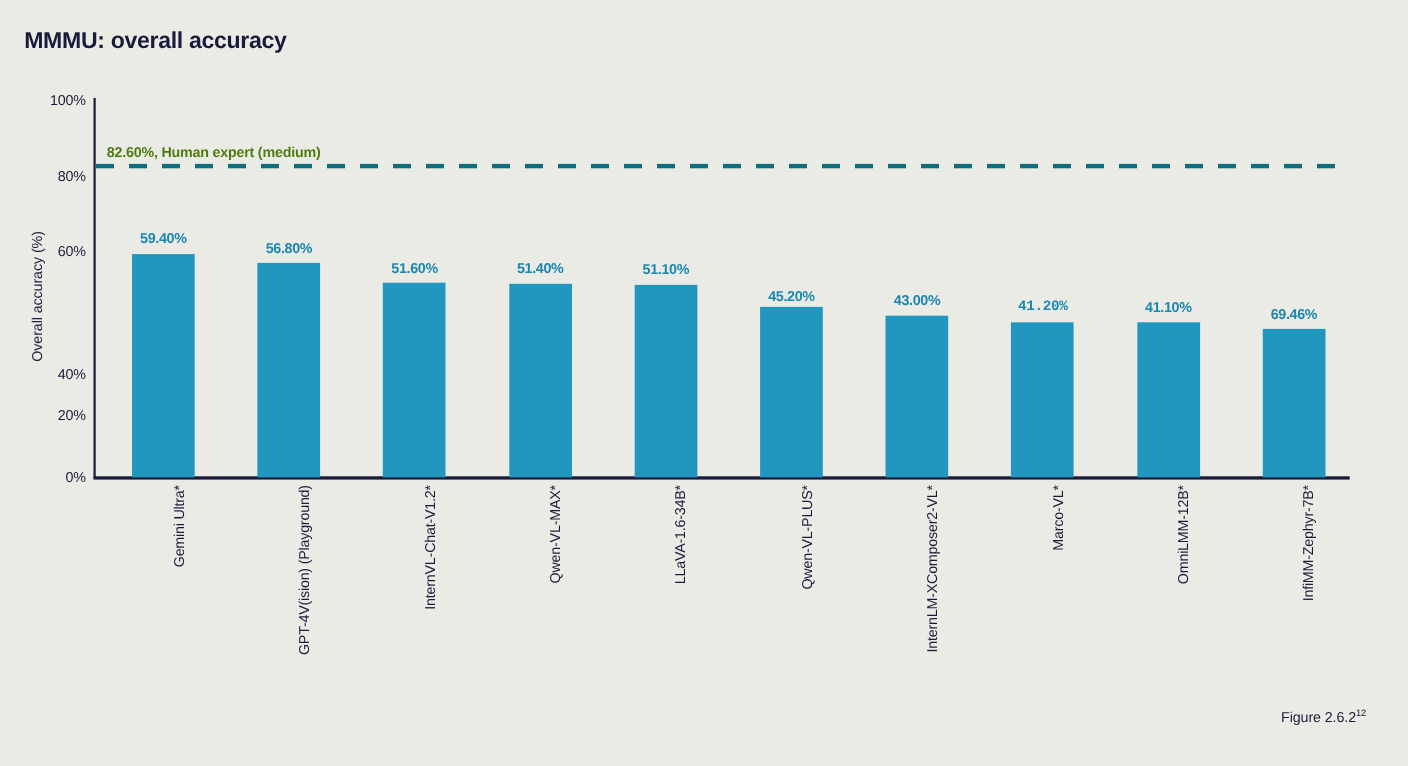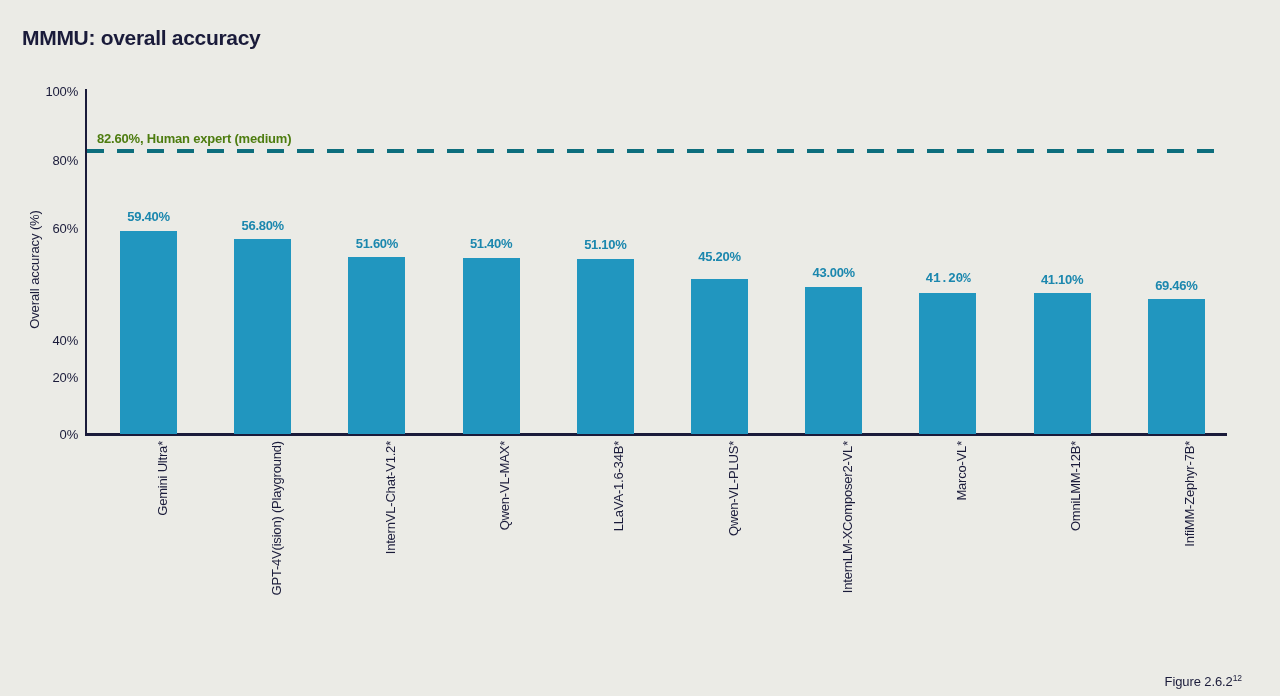--- a/index.html
+++ b/index.html
@@ -167,21 +167,20 @@
   }
 
   
   .figure-caption {
     position: absolute;
     right: 38px;
     top: 644px;
     font-size: 13px;
     color: #1a1b3a;
     letter-spacing: -0.1px;
-    margin-top: 30px;
   }
   .figure-caption sup {
     font-size: 8.5px;
     vertical-align: super;
     line-height: 0;
   }
 </style>
 </head>
 <body>
 
@@ -216,21 +215,21 @@
       <div class="bar" title="InternVL-Chat-V1.2* 51.60%" style="left: 348.4px; height: 176.73px; background: rgb(33, 150, 191);"></div>
       <div class="bar-value" style="left: 321.9px; top: 235.77px; color: rgb(27, 135, 174);">51.60%</div>
       <div class="cat-label" style="left: 382.9px;">InternVL-Chat-V1.2*</div>
       <div class="bar" title="Qwen-VL-MAX* 51.40%" style="left: 462.6px; height: 176.045px; background: rgb(33, 150, 191);"></div>
       <div class="bar-value" style="left: 436.1px; top: 236.455px; color: rgb(27, 135, 174);">51.40%</div>
       <div class="cat-label" style="left: 497.1px;">Qwen-VL-MAX*</div>
       <div class="bar" title="LLaVA-1.6-34B* 51.10%" style="left: 576.8px; height: 175.017px; background: rgb(33, 150, 191);"></div>
       <div class="bar-value" style="left: 550.3px; top: 237.482px; color: rgb(27, 135, 174);">51.10%</div>
       <div class="cat-label" style="left: 611.3px;">LLaVA-1.6-34B*</div>
       <div class="bar" title="Qwen-VL-PLUS* 45.20%" style="left: 691px; height: 154.81px; background: rgb(33, 150, 191);"></div>
-      <div class="bar-value" style="left: 664.5px; top: 249px; color: rgb(27, 135, 174); text-align: center;">45.20%</div>
+      <div class="bar-value" style="left: 664.5px; top: 262px; color: rgb(27, 135, 174); text-align: center;">45.20%</div>
       <div class="cat-label" style="left: 725.5px;">Qwen-VL-PLUS*</div>
       <div class="bar" title="InternLM-XComposer2-VL* 43.00%" style="left: 805.2px; height: 147.275px; background: rgb(33, 150, 191);"></div>
       <div class="bar-value" style="left: 778.7px; top: 265.225px; color: rgb(27, 135, 174);">43.00%</div>
       <div class="cat-label" style="left: 839.7px;">InternLM-XComposer2-VL*</div>
       <div class="bar" title="Marco-VL* 41.20%" style="left: 919.4px; height: 141.11px; background: rgb(33, 150, 191);"></div>
       <div class="bar-value" style="left: 892.9px; top: 271.39px; color: rgb(27, 135, 174); font-family: Liberation Mono, monospace;">41.20%</div>
       <div class="cat-label" style="left: 953.9px;">Marco-VL*</div>
       <div class="bar" title="OmniLMM-12B* 41.10%" style="left: 1033.6px; height: 140.767px; background: rgb(33, 150, 191);"></div>
       <div class="bar-value" style="left: 1007.1px; top: 271.733px; color: rgb(27, 135, 174);">41.10%</div>
       <div class="cat-label" style="left: 1068.1px;">OmniLMM-12B*</div>

